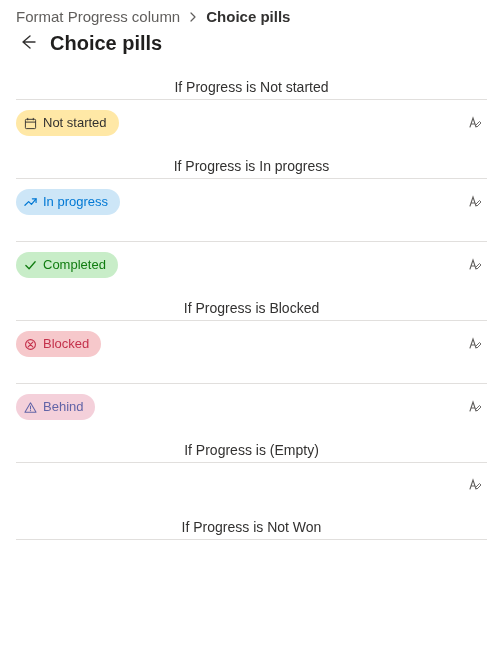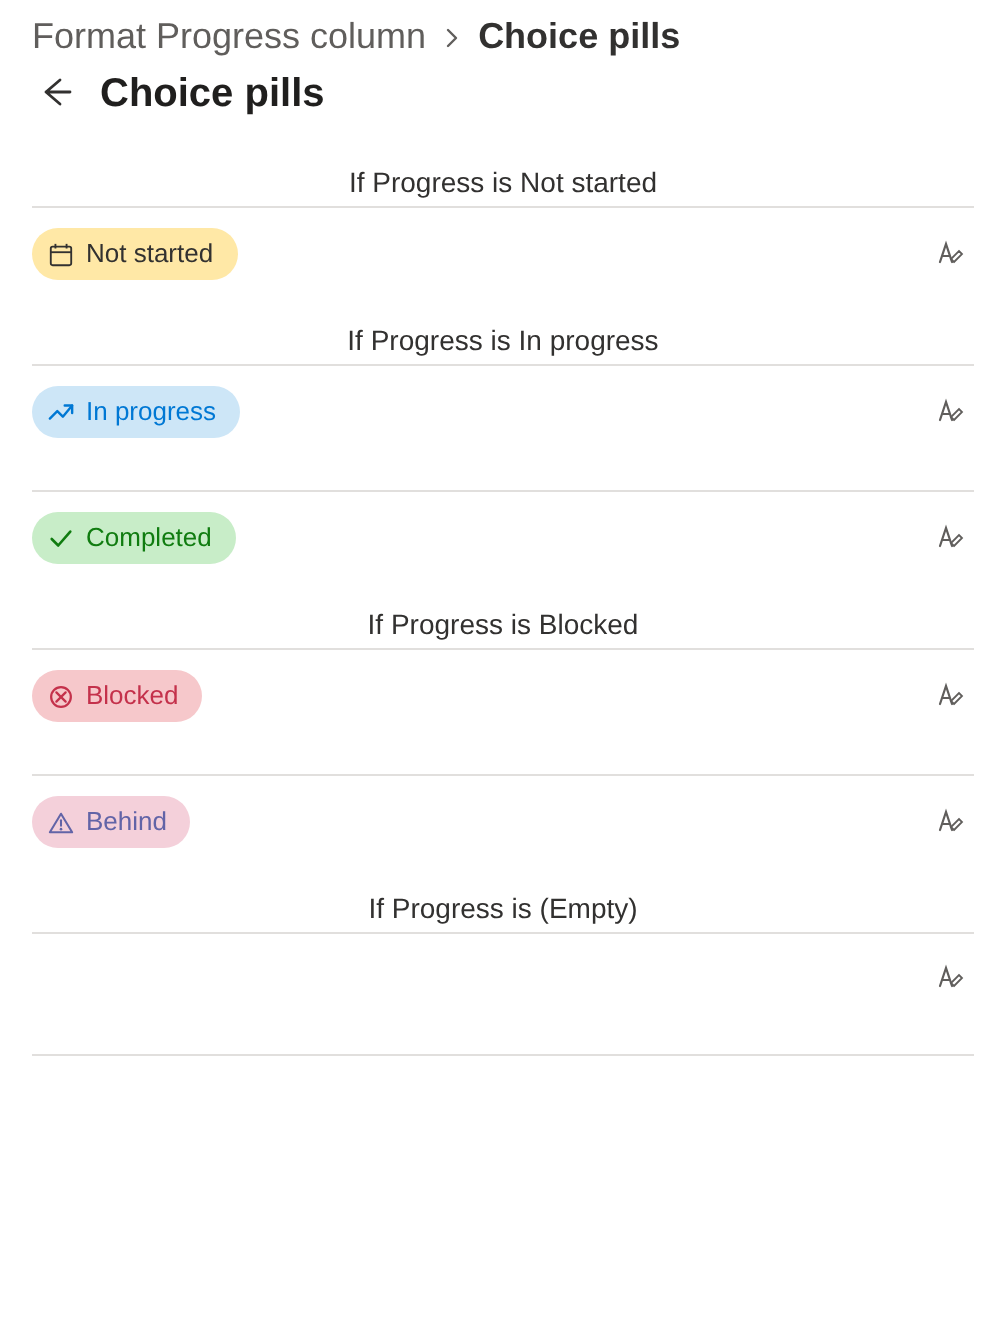--- a/index.html
+++ b/index.html
@@ -18,21 +18,21 @@
     position: relative;
   }
   .header {
     padding: 8px 16px 0 16px;
     flex: 0 0 auto;
   }
   .breadcrumb {
     display: flex;
     align-items: center;
     gap: 8px;
-    font-size: 18px;
+    font-size: 15px;
     color: #605e5c;
     margin-bottom: 6px;
   }
   .breadcrumb .crumb { white-space: nowrap; }
   .breadcrumb .crumb.current { color: #323130; font-weight: 600; }
   .breadcrumb .chev svg { display:block; }
   .title-row {
     display: flex;
     align-items: center;
     gap: 10px;
@@ -266,17 +266,20 @@
             <svg width="16" height="16" viewBox="0 0 16 16">
                 <path d="M3 12 L6 3 L9 12 M4 9 H8" stroke="#605e5c" stroke-width="1.1" fill="none" stroke-linecap="round"></path>
                 <path d="M10 12 L14 8 L12.5 6.5 L8.5 10.5 Z" stroke="#605e5c" stroke-width="0.9" fill="none"></path>
               </svg>
           </span>
         </button>
       </div>
     </div>
 
     <div class="rule-block">
+      <div class="rule-label">
+        <span>If Progress is </span><span>Not Won</span>
+      </div>
       <div class="rule-divider"></div>
     </div>
 
   </div>
 </div>
 
 </body></html>

